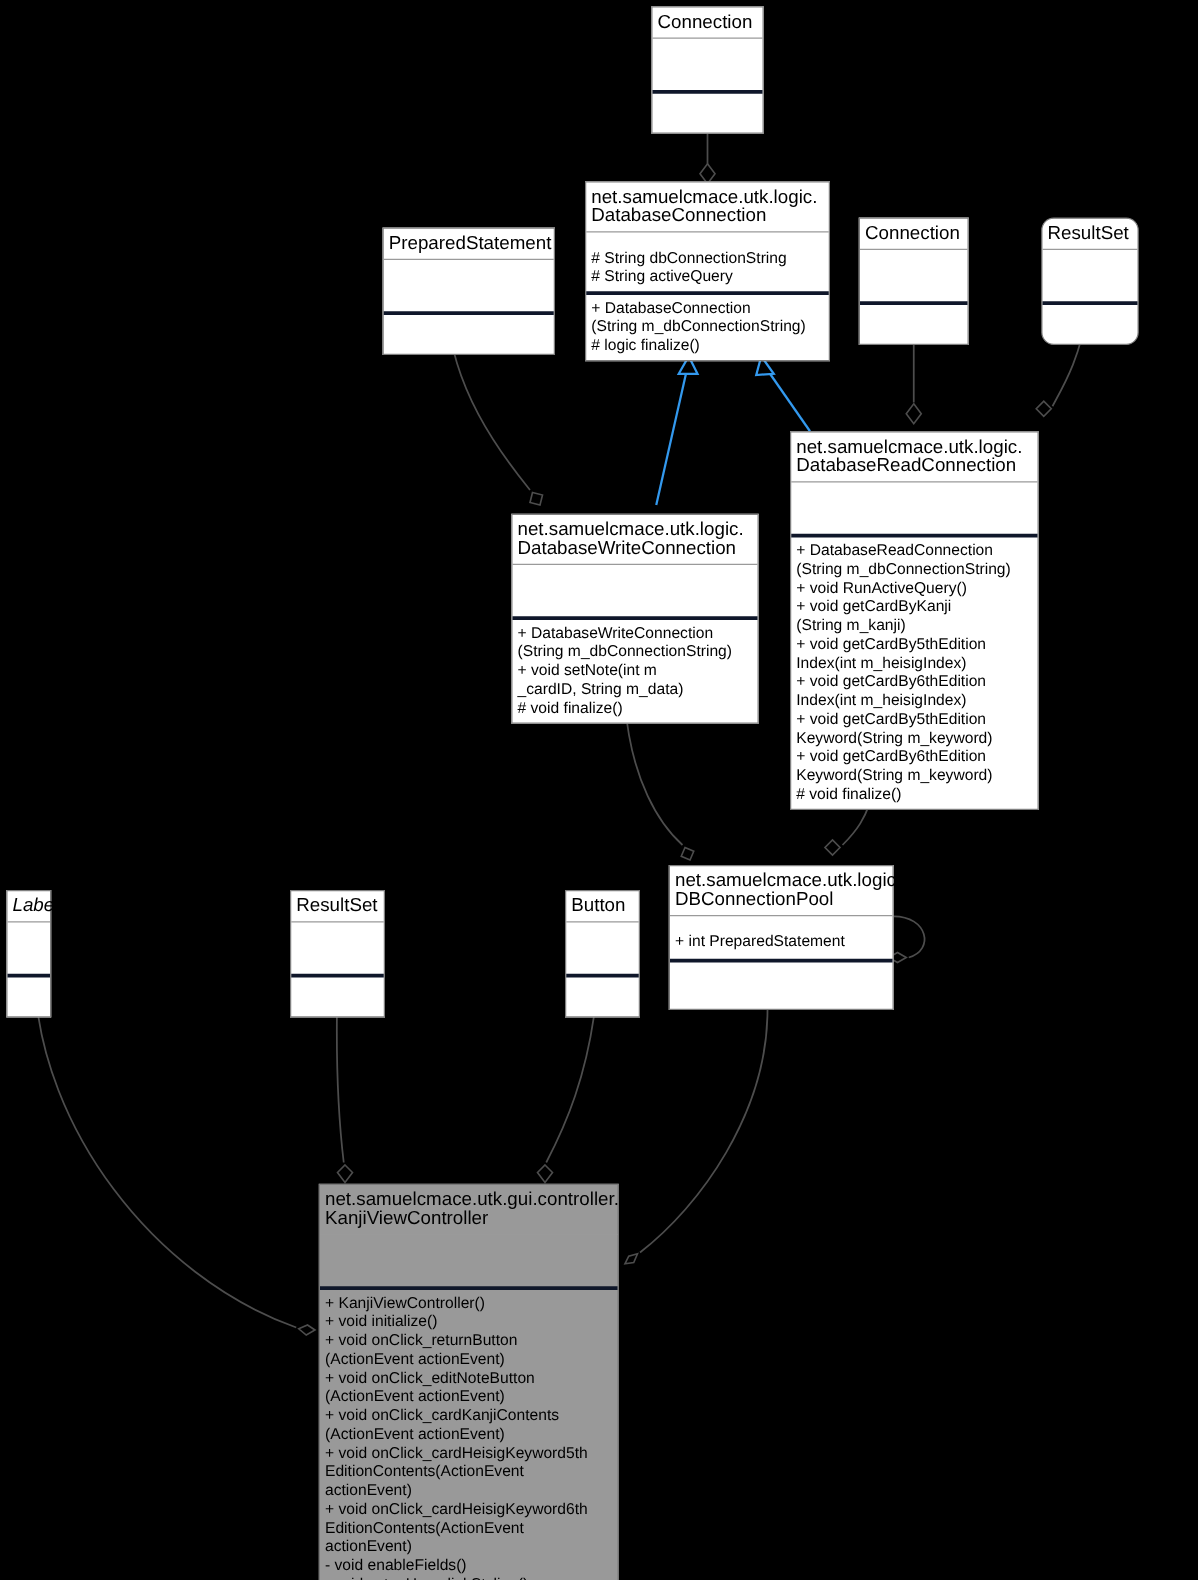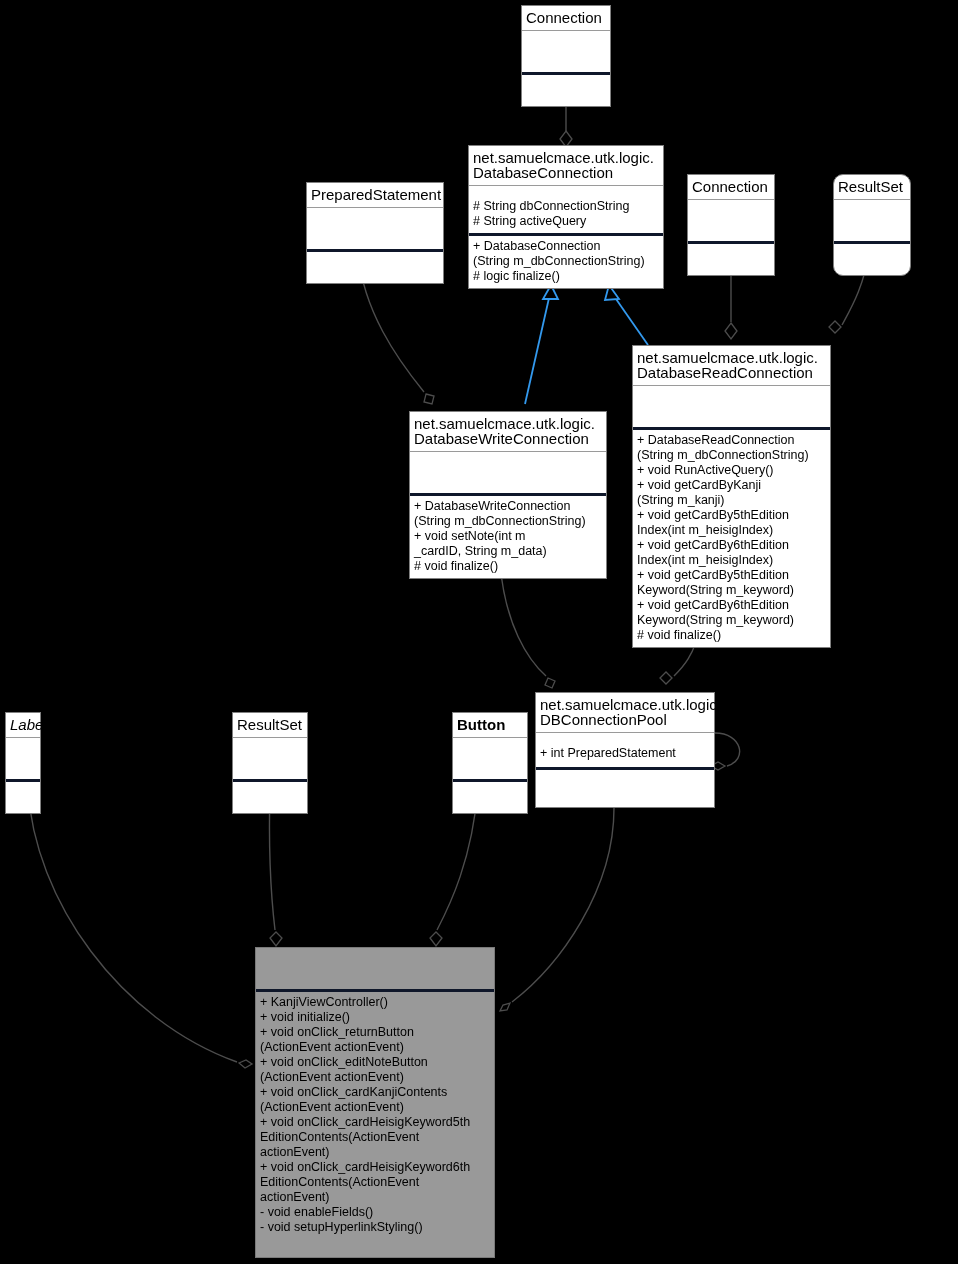--- a/index.html
+++ b/index.html
@@ -192,31 +192,33 @@
       <div class="uml-class" style="left: 5px; top: 712px; width: 36px; min-height: 76px; font-style: italic;">
         <div class="cls-name">Label</div>
         <div class="cls-attrs empty"></div>
         <div class="cls-ops empty"></div>
       </div>
       <div class="uml-class" style="left: 232px; top: 712px; width: 76px; min-height: 76px;">
         <div class="cls-name">ResultSet</div>
         <div class="cls-attrs empty"></div>
         <div class="cls-ops empty"></div>
       </div>
-      <div class="uml-class" style="left: 452px; top: 712px; width: 76px; min-height: 76px; font-weight: bold;">
+      <div class="uml-class" style="left: 452px; top: 712px; width: 60px; min-height: 76px;">
         <div class="cls-name">Button</div>
         <div class="cls-attrs empty"></div>
         <div class="cls-ops empty"></div>
       </div>
       <div class="uml-class" style="left: 535px; top: 692px; width: 180px; min-height: 116px;">
         <div class="cls-name">net.samuelcmace.utk.logic.
 DBConnectionPool</div>
         <div class="cls-attrs">+ int PreparedStatement</div>
       </div>
       <div class="uml-class filled" style="left: 255px; top: 947px; width: 240px; min-height: 311px;">
+        <div class="cls-name">net.samuelcmace.utk.gui.controller.
+KanjiViewController</div>
         <div class="cls-attrs empty"></div>
         <div class="cls-ops">+ KanjiViewController()
 + void initialize()
 + void onClick_returnButton
 (ActionEvent actionEvent)
 + void onClick_editNoteButton
 (ActionEvent actionEvent)
 + void onClick_cardKanjiContents
 (ActionEvent actionEvent)
 + void onClick_cardHeisigKeyword5th

